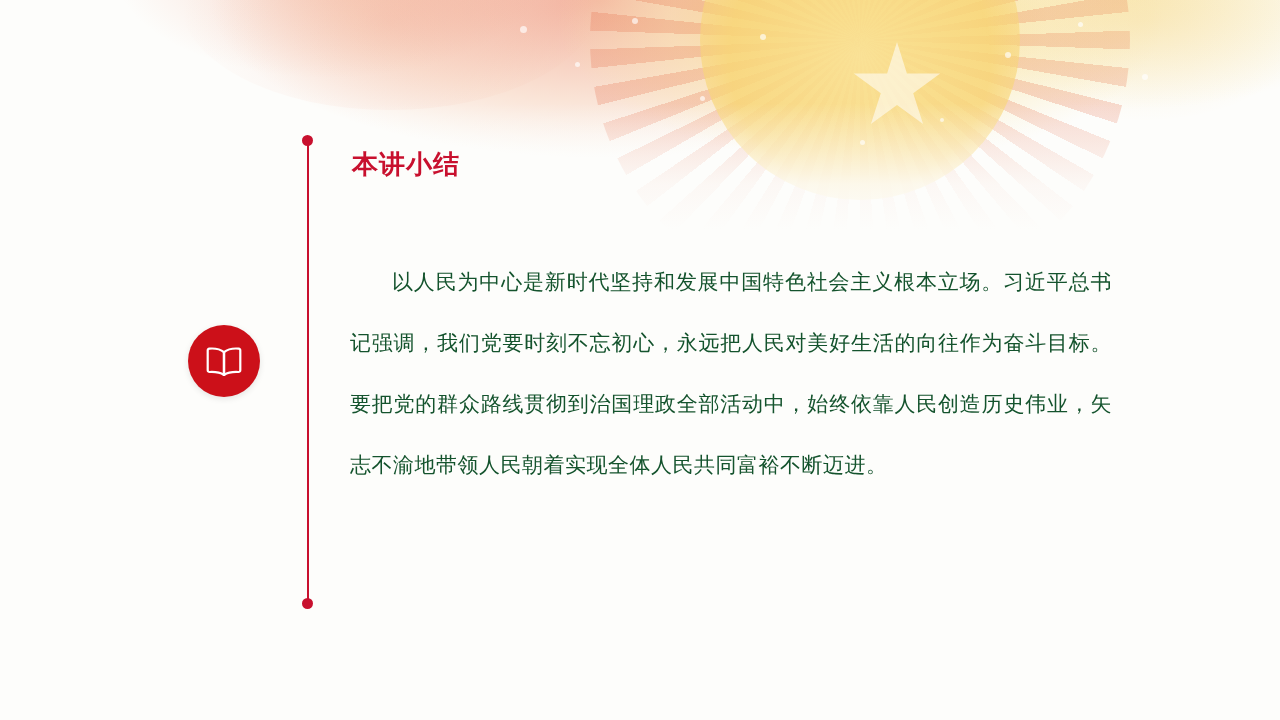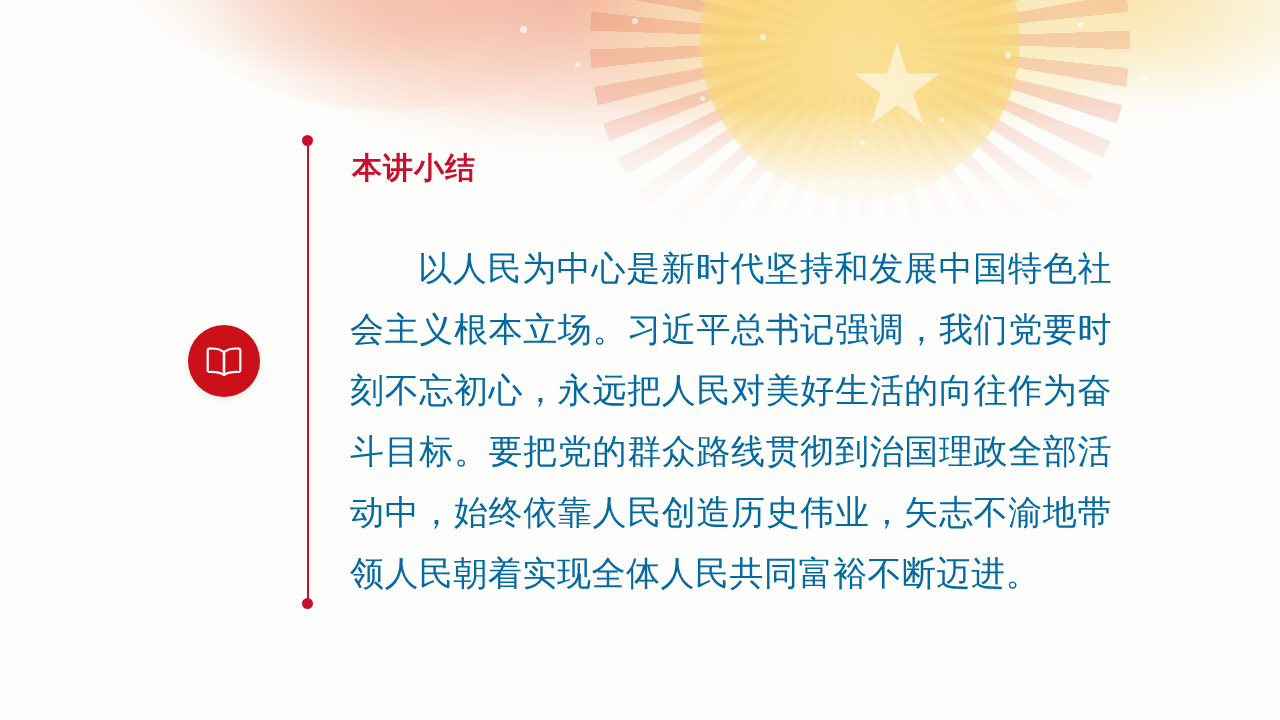--- a/index.html
+++ b/index.html
@@ -135,34 +135,34 @@
     align-items: center;
     justify-content: center;
     box-shadow: 0 2px 6px rgba(0,0,0,0.10);
   }
   .badge svg { display: block; }
 
   .title {
     position: absolute;
     left: 352px;
     top: 148px;
-    font-size: 30px;
+    font-size: 26px;
     font-weight: bold;
     color: #c8102e;
     letter-spacing: 1px;
     line-height: 1.3;
   }
 
   .body-text {
     position: absolute;
     left: 350px;
-    top: 238px;
+    top: 251px;
     width: 762px;
-    font-size: 34px;
-    color: #0369a1;
+    font-size: 21px;
+    color: #14532d;
     line-height: 61px;
     text-align: justify;
     text-justify: inter-ideograph;
     text-indent: 2em;
     letter-spacing: 0.5px;
   }
 </style>
 </head>
 <body>
 

